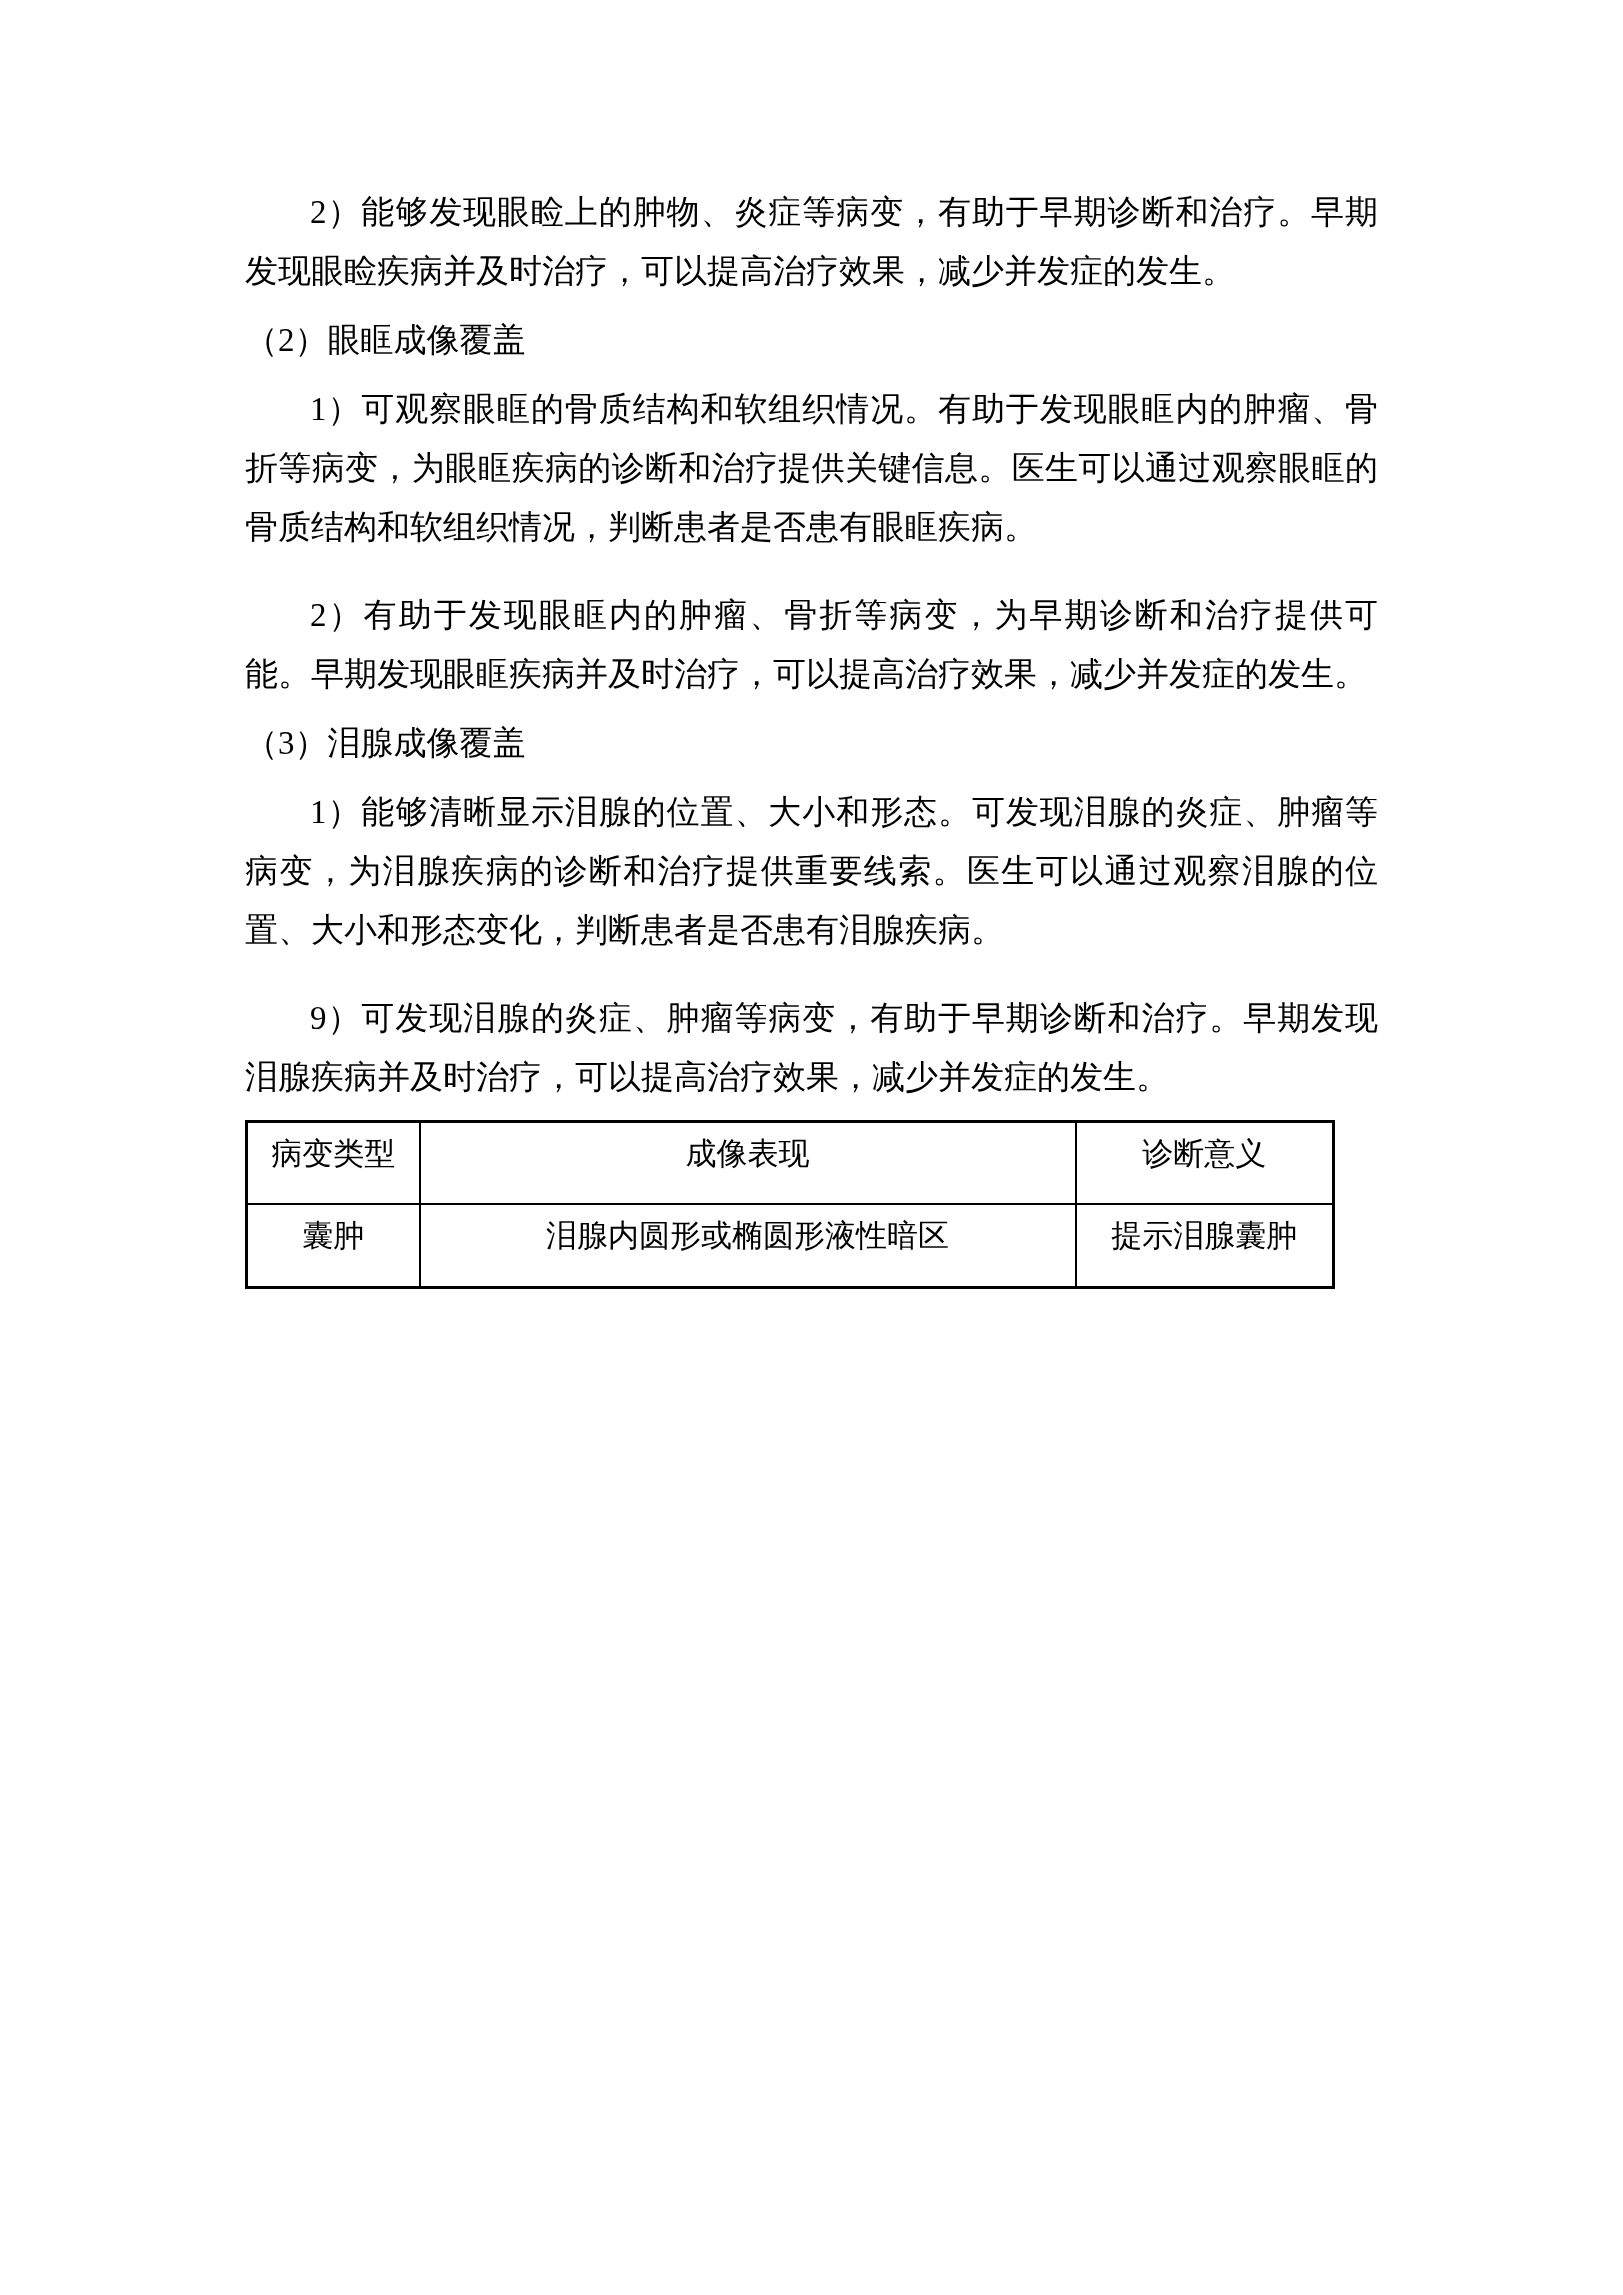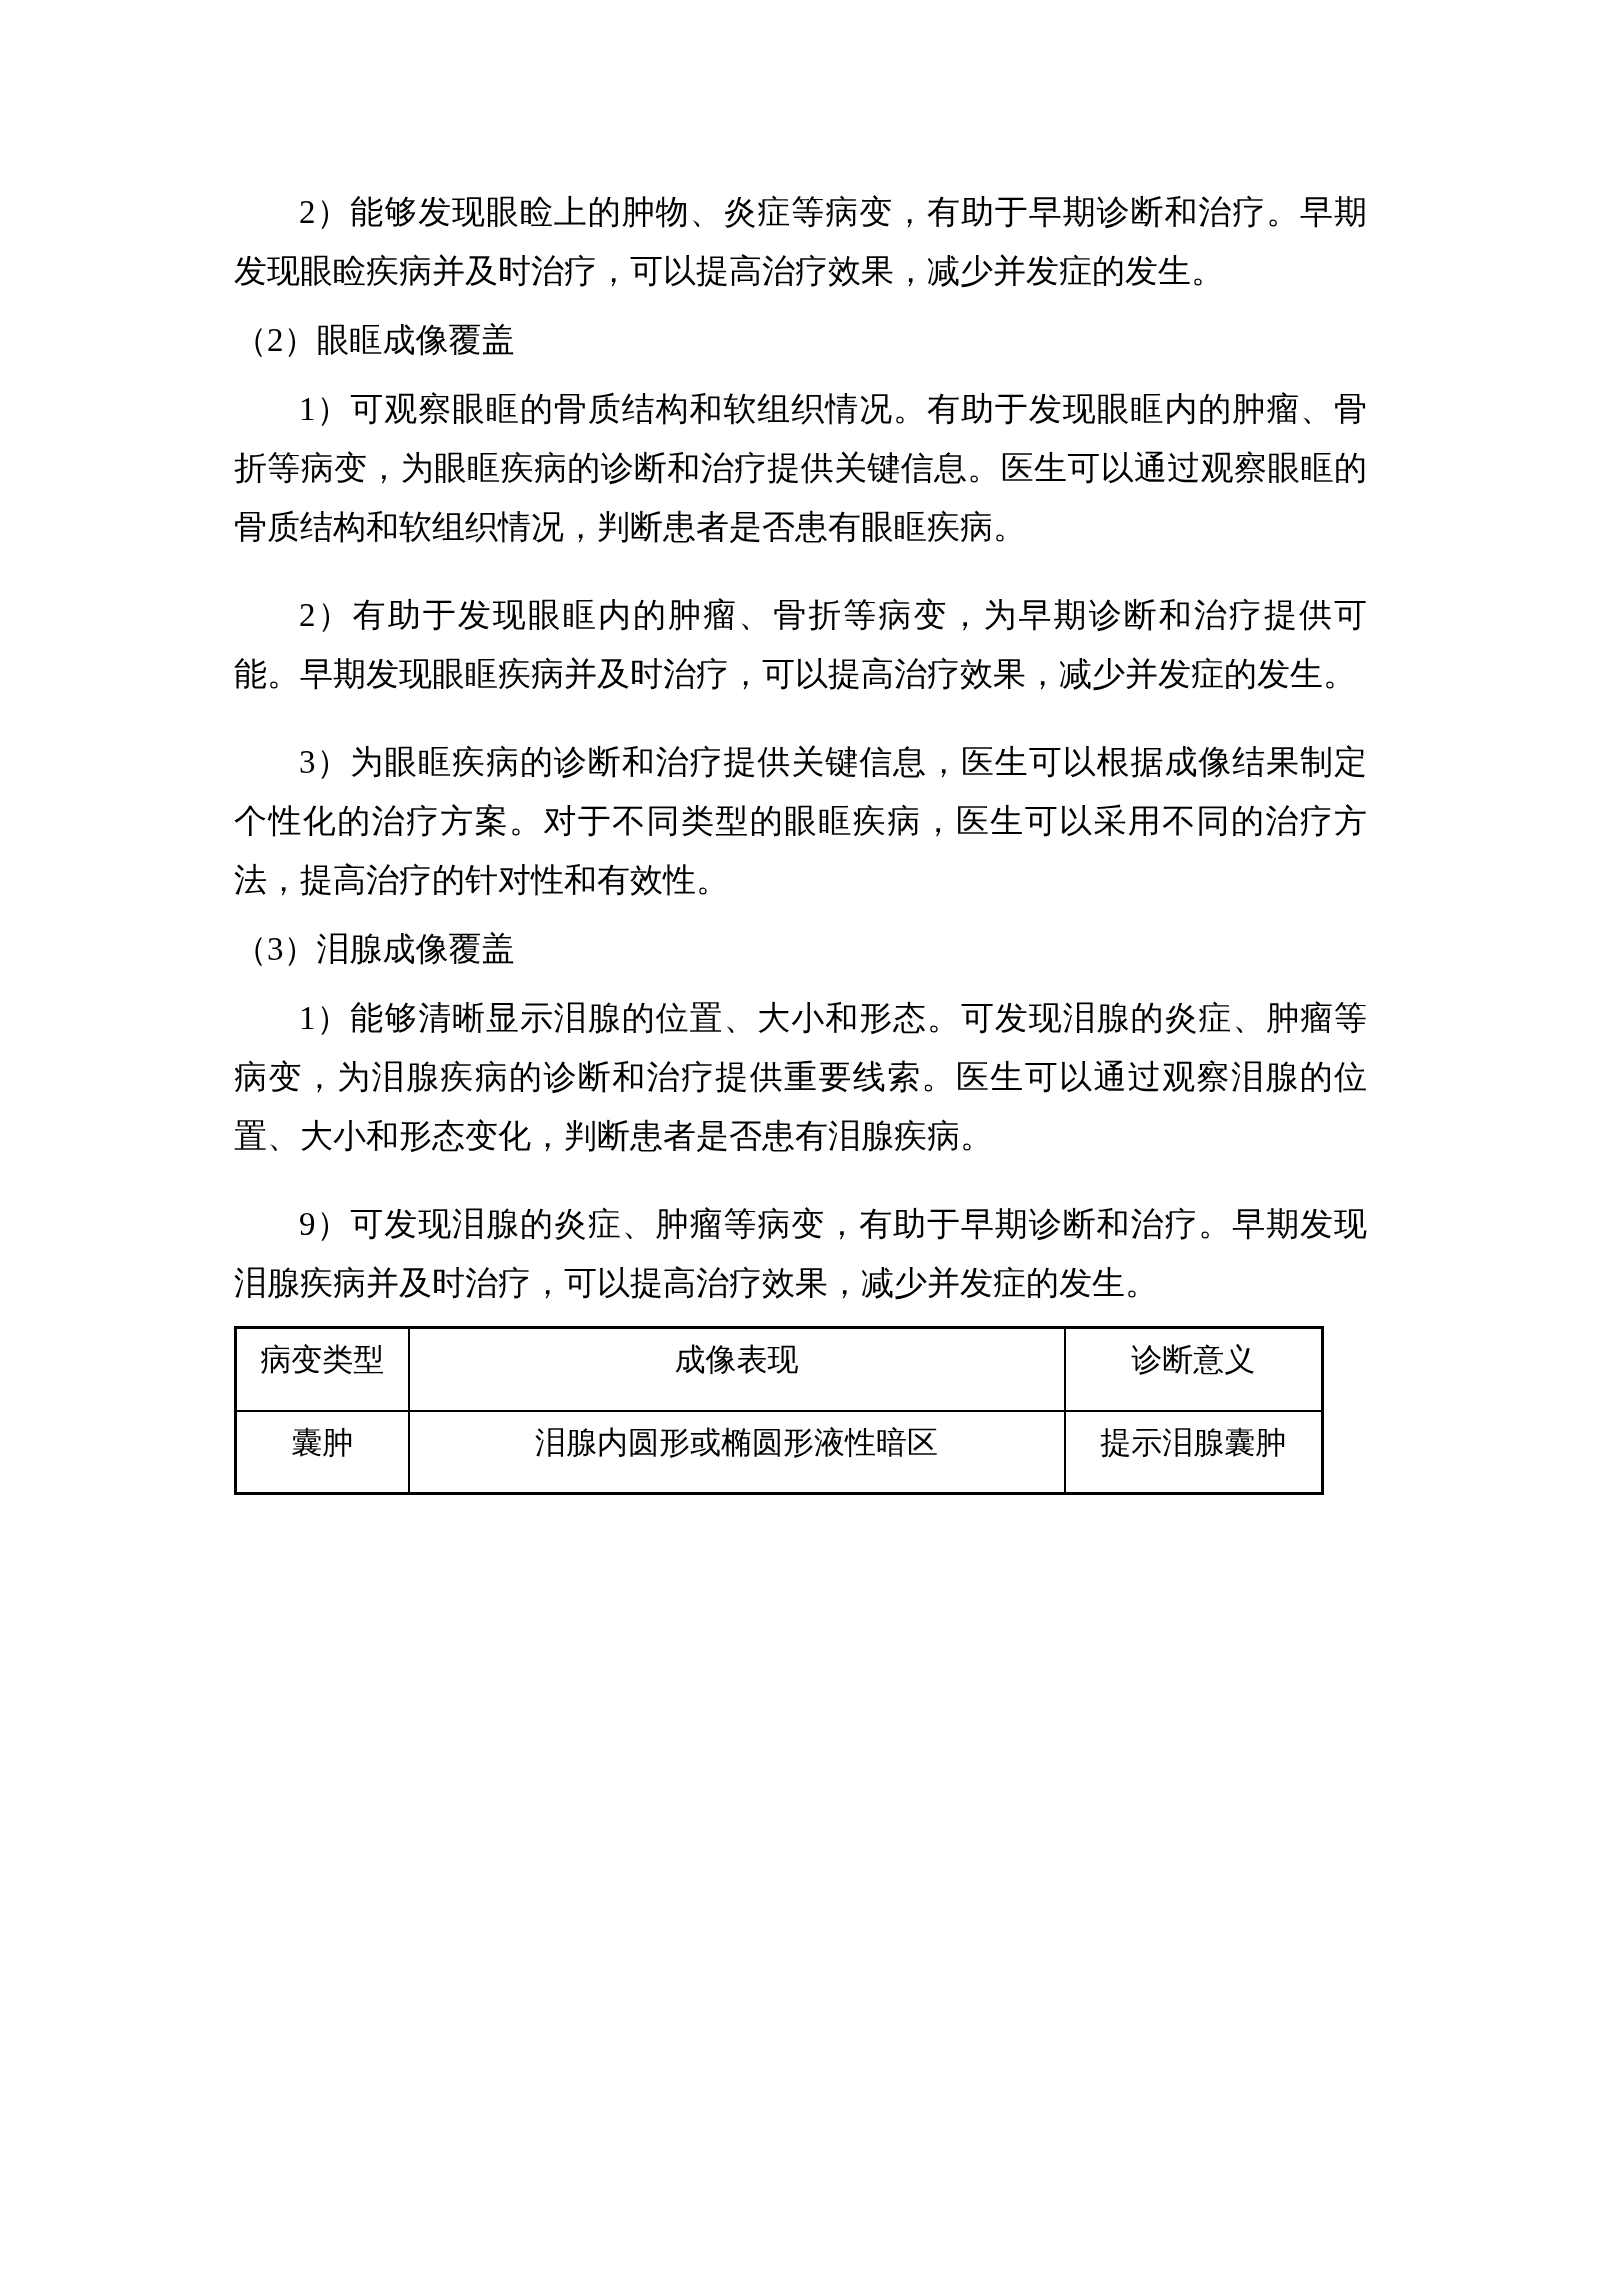--- a/index.html
+++ b/index.html
@@ -11,21 +11,21 @@
     position: relative;
     width: 1623px;
     height: 2295px;
     background: #ffffff;
     overflow: hidden;
     font-family: "Liberation Serif", "DejaVu Serif", serif;
     color: #000000;
   }
   .content {
     position: absolute;
-    left: 234px;
+    left: 245px;
     top: 183px;
     width: 1133px;
     font-size: 33px;
     line-height: 59px;
     text-align: justify;
     text-justify: inter-ideograph;
   }
   .para {
     margin: 29.4px 0 0 0;
     text-indent: 65px;
@@ -69,21 +69,20 @@
 
 <div class="page">
   <div class="content">
 
     <p class="para">2）能够发现眼睑上的肿物、炎症等病变，有助于早期诊断和治疗。早期发现眼睑疾病并及时治疗，可以提高治疗效果，减少并发症的发生。</p>
 
     <p class="heading">（2）眼眶成像覆盖</p>
 
     <p class="para">1）可观察眼眶的骨质结构和软组织情况。有助于发现眼眶内的肿瘤、骨折等病变，为眼眶疾病的诊断和治疗提供关键信息。医生可以通过观察眼眶的骨质结构和软组织情况，判断患者是否患有眼眶疾病。</p>
     <p class="para">2）有助于发现眼眶内的肿瘤、骨折等病变，为早期诊断和治疗提供可能。早期发现眼眶疾病并及时治疗，可以提高治疗效果，减少并发症的发生。</p>
-    <p class="para">3）为眼眶疾病的诊断和治疗提供关键信息，医生可以根据成像结果制定个性化的治疗方案。对于不同类型的眼眶疾病，医生可以采用不同的治疗方法，提高治疗的针对性和有效性。</p>
 
     <p class="heading">（3）泪腺成像覆盖</p>
 
     <p class="para">1）能够清晰显示泪腺的位置、大小和形态。可发现泪腺的炎症、肿瘤等病变，为泪腺疾病的诊断和治疗提供重要线索。医生可以通过观察泪腺的位置、大小和形态变化，判断患者是否患有泪腺疾病。</p>
     <p class="para">9）可发现泪腺的炎症、肿瘤等病变，有助于早期诊断和治疗。早期发现泪腺疾病并及时治疗，可以提高治疗效果，减少并发症的发生。</p>
 
     <table class="lesion-table">
       <colgroup>
         <col class="c1">
         <col class="c2">

